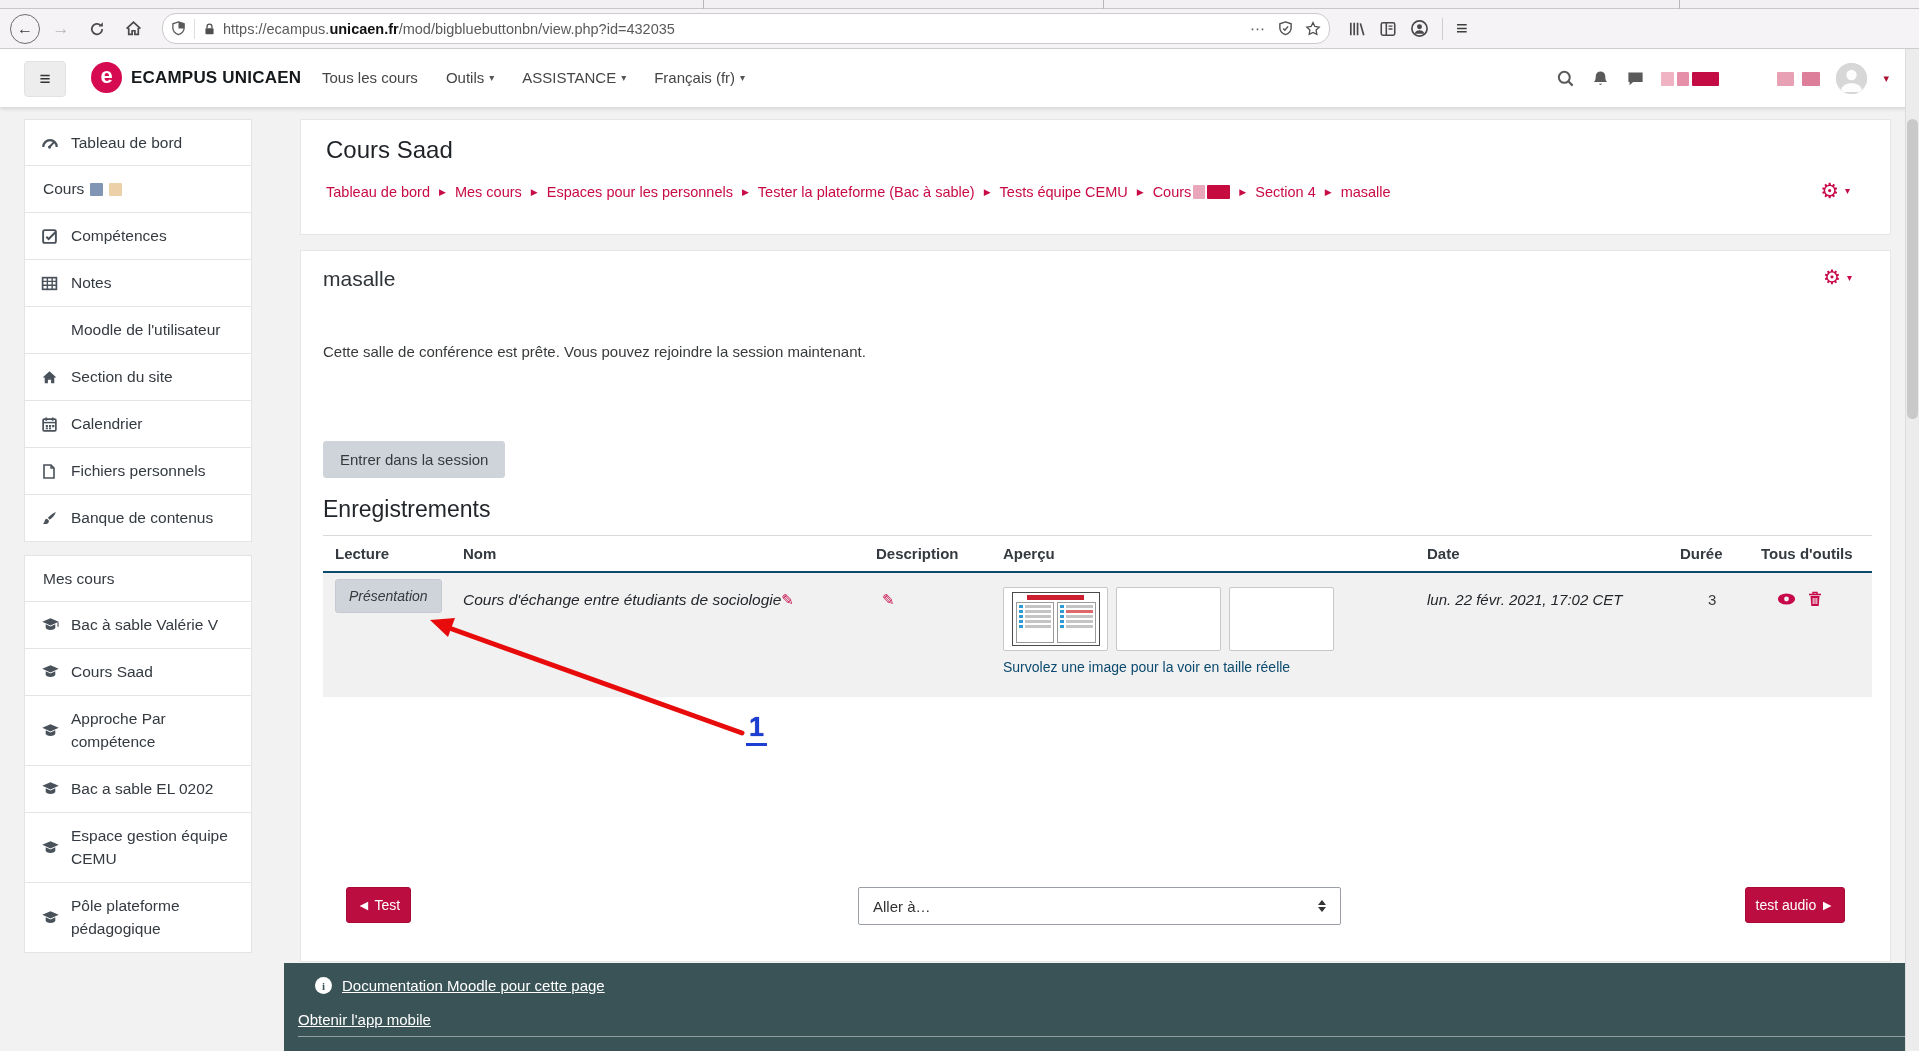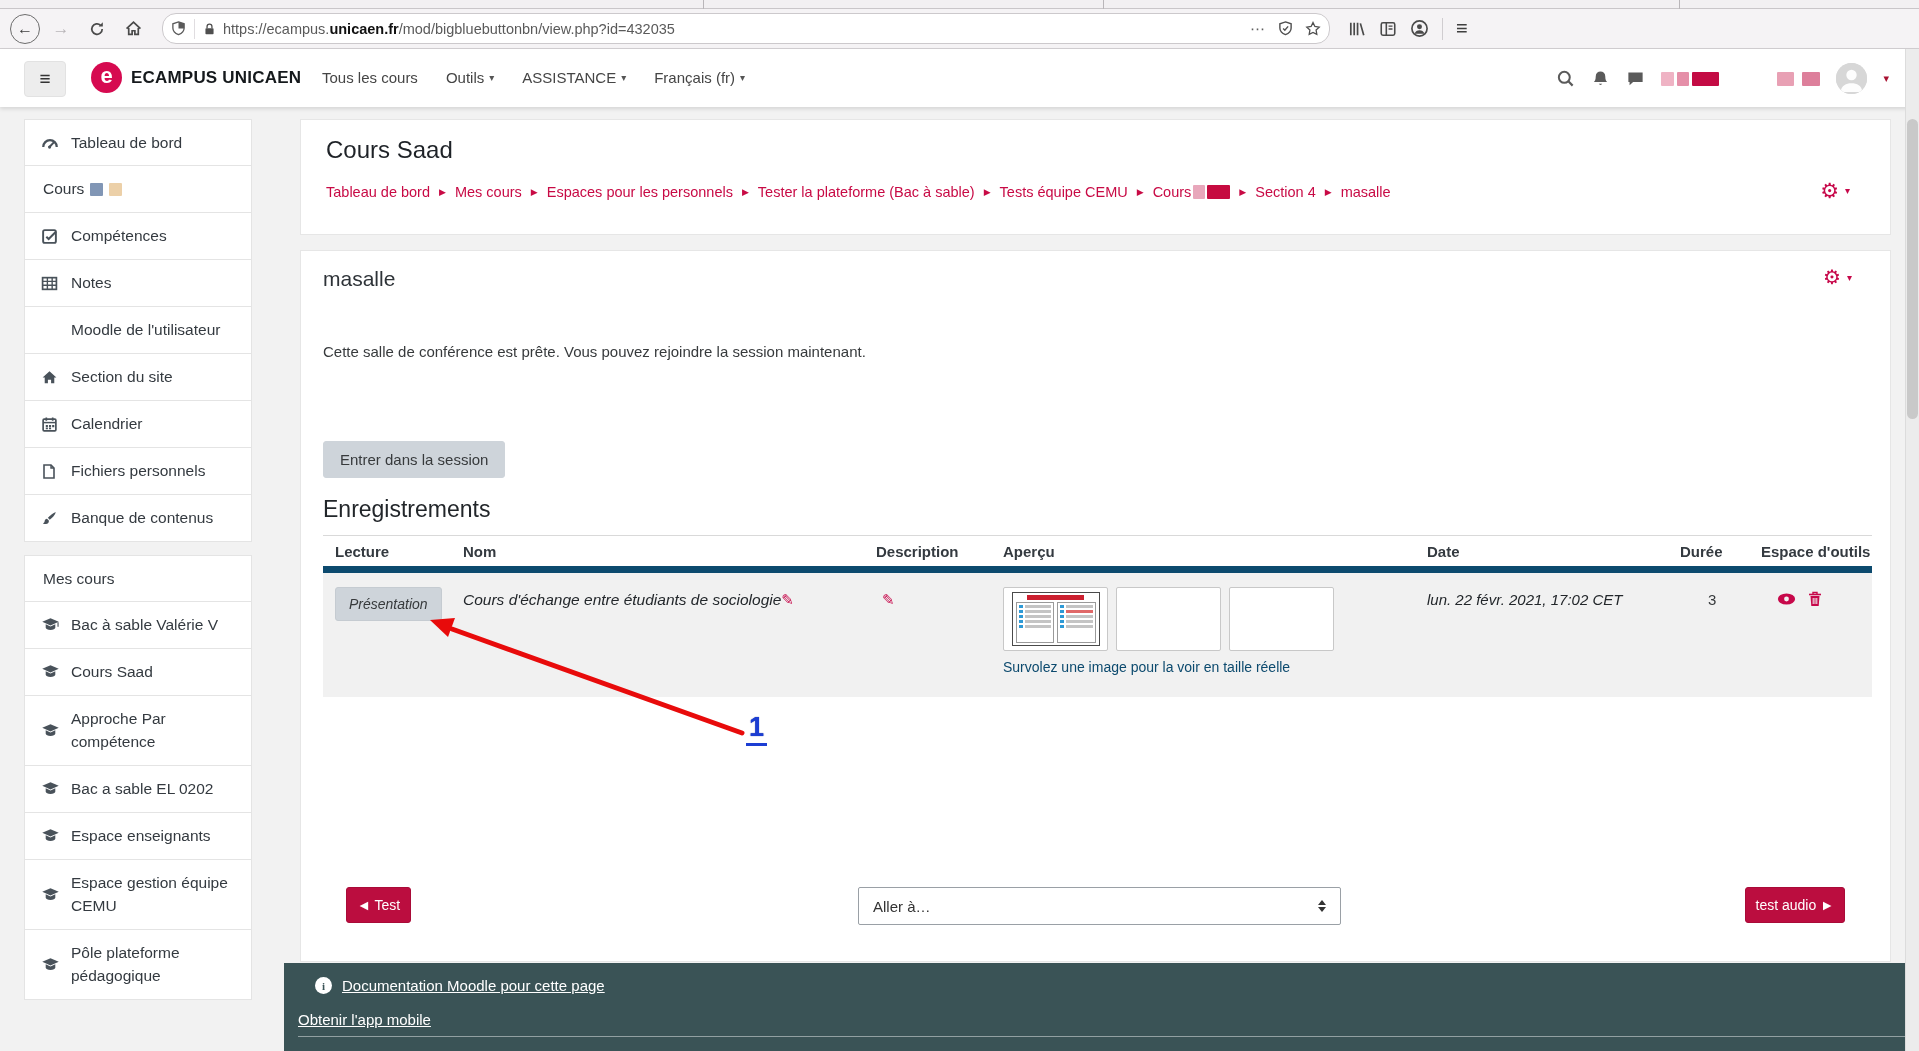--- a/index.html
+++ b/index.html
@@ -59,21 +59,21 @@
   .gear-caret { font-size:10px; color:#c7084a; }
 
   .card2 { left:300px; top:250px; width:1591px; height:712px; }
   .room-title { position:absolute; left:22px; top:16px; font-size:21px; color:#2e3338; }
   .status-text { position:absolute; left:22px; top:92px; font-size:15px; }
   .btn-gray { background:#ced4da; border:1px solid #ced4da; border-radius:3px; color:#373a3c; font-size:15px; padding:9px 16px; font-family:inherit; display:inline-block; cursor:pointer; }
   .join-btn { position:absolute; left:22px; top:190px; }
   .rec-title { position:absolute; left:22px; top:245px; font-size:23px; color:#22262a; }
 
   .rec-table { position:absolute; left:22px; top:284px; width:1549px; }
-  .thead { display:flex; border-top:1px solid #d9d9d9; border-bottom:7px solid #0c4a6e; height:38px; align-items:center; font-weight:bold; font-size:15px; color:#343a40; }
+  .thead { display:flex; border-top:1px solid #d9d9d9; border-bottom:2px solid #0c4a6e; height:38px; align-items:center; font-weight:bold; font-size:15px; color:#343a40; }
   .trow { display:flex; background:#f1f1f1; height:124px; }
   .col0{width:140px;padding-left:12px;} .col1{width:413px;} .col2{width:127px;} .col3{width:424px;} .col4{width:253px;} .col5{width:81px;} .col6{width:111px;}
   .cell { padding-top:18px; }
   .play-btn { background:#ced4da; border:1px solid #c5cbd1; border-radius:3px; font-style:italic; font-size:14px; color:#373a3c; padding:8px 13px; display:inline-block; cursor:pointer; }
   .rec-name { font-style:italic; font-size:15.5px; color:#23272b; }
   .pencil { color:#c7084a; font-size:15px; cursor:pointer; }
   .thumbs { display:flex; gap:8px; }
   .thumb { width:105px; height:64px; background:#fff; border:1px solid #c8c8c8; border-radius:2px; display:flex; align-items:center; justify-content:center; }
   .mini { width:88px; height:54px; border:1px solid #4a4a4a; background:#fff; padding:2px 3px; display:flex; flex-direction:column; }
   .mini-title { height:5px; background:#cc2030; width:72%; margin:0 auto 2px; }
@@ -348,29 +348,20 @@
   </div>
   <div class="side-item">
     <span class="ic">
         <svg class="gi" width="19" height="16" viewBox="0 0 16 14">
           <path d="M8 1 .8 4.2 8 7.4l7.2-3.2z" fill="#49525a"></path>
           <path d="M3.8 6.4v3c0 1 1.9 1.9 4.2 1.9s4.2-.9 4.2-1.9v-3L8 8.3z" fill="#49525a"></path>
         </svg>
       </span>
     <span>Bac a sable EL 0202</span>
   </div>
-  <div class="side-item">
-    <span class="ic">
-        <svg class="gi" width="19" height="16" viewBox="0 0 16 14">
-          <path d="M8 1 .8 4.2 8 7.4l7.2-3.2z" fill="#49525a"></path>
-          <path d="M3.8 6.4v3c0 1 1.9 1.9 4.2 1.9s4.2-.9 4.2-1.9v-3L8 8.3z" fill="#49525a"></path>
-        </svg>
-      </span>
-    <span>Espace enseignants</span>
-  </div>
   <div class="side-item two">
     <span class="ic">
         <svg class="gi" width="19" height="16" viewBox="0 0 16 14">
           <path d="M8 1 .8 4.2 8 7.4l7.2-3.2z" fill="#49525a"></path>
           <path d="M3.8 6.4v3c0 1 1.9 1.9 4.2 1.9s4.2-.9 4.2-1.9v-3L8 8.3z" fill="#49525a"></path>
         </svg>
       </span>
     <span style="max-width:160px">Espace gestion équipe CEMU</span>
   </div>
   <div class="side-item two">
@@ -424,24 +415,24 @@
   <div class="rec-title">Enregistrements</div>
 
   <div class="rec-table">
     <div class="thead">
       <div class="col0">Lecture</div>
       <div class="col1">Nom</div>
       <div class="col2">Description</div>
       <div class="col3">Aperçu</div>
       <div class="col4">Date</div>
       <div class="col5">Durée</div>
-      <div class="col6">Espace d'outils</div>
+      <div class="col6">Tous d'outils</div>
     </div>
     <div class="trow">
-      <div class="col0 cell" style="padding-top:14px">
+      <div class="col0 cell" style="padding-top:6px">
         <span class="play-btn">Présentation</span>
       </div>
       <div class="col1 cell">
         <span class="rec-name">Cours d'échange entre étudiants de sociologie</span><span class="pencil">✎</span>
       </div>
       <div class="col2 cell" style="padding-left:6px">
         <span class="pencil">✎</span>
       </div>
       <div class="col3 cell" style="padding-top:14px">
         <div class="thumbs">

